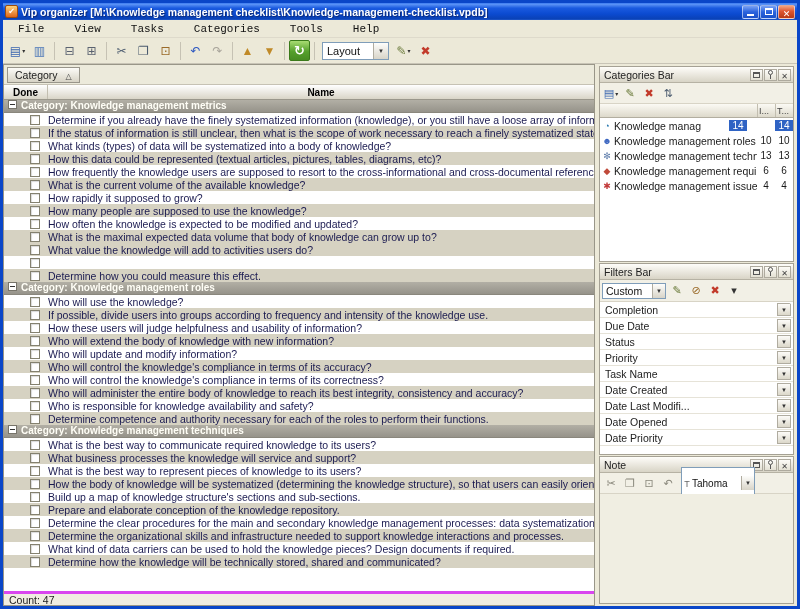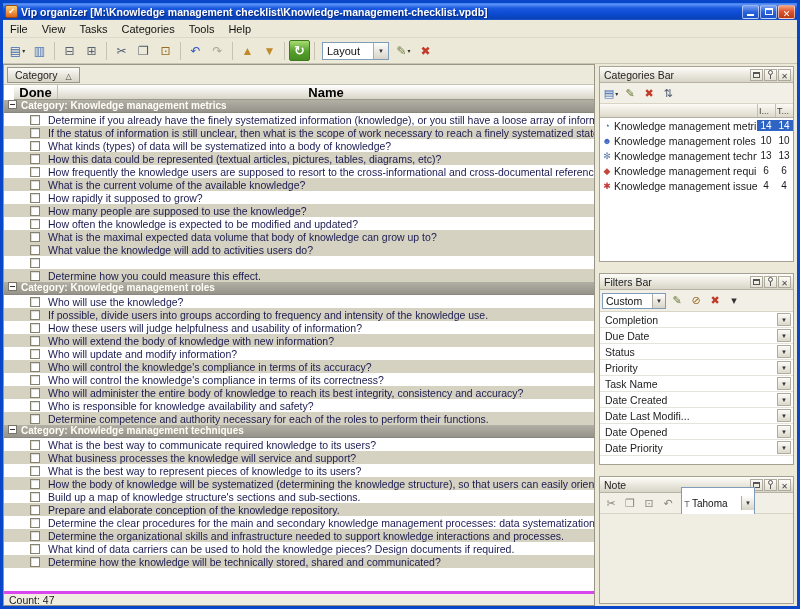--- a/index.html
+++ b/index.html
@@ -18,21 +18,21 @@
   .wbtn { width:17px; height:14px; margin-left:1px; border-radius:2px; border:1px solid rgba(255,255,255,.55);
     display:flex; align-items:center; justify-content:center; }
   .wbtn.min,.wbtn.max { background:linear-gradient(#7aa2f5,#2a63dd 50%,#1b50c8); }
   .wbtn.close { background:linear-gradient(#f4a27e,#dd5530 45%,#b83a16); }
   .min-ico { width:7px; height:2px; background:#fff; margin-top:7px; }
   .max-ico { width:8px; height:7px; border:1px solid #fff; border-top-width:2px; }
   .x-ico::before { content:"✕"; font-size:9px; color:#fff; font-weight:bold; }
 
   
   .menubar { height:18px; flex:none; display:flex; align-items:center; background:#ece9d8; border-bottom:1px solid #dedacb; }
-  .menu-item { padding:2px 7px; font-size:11px; color:#111; }
+  .menu-item { padding:2px 15px; font-size:11px; color:#111;font-family:Liberation Mono, monospace; }
   .toolbar { height:26px; flex:none; display:flex; align-items:center; gap:1px; padding:0 4px; background:#ece9d8; border-bottom:1px solid #c8c4b6; }
   .tb-btn { height:20px; min-width:21px; display:flex; align-items:center; justify-content:center; font-size:12px; }
   .tb-glyph { line-height:1; }
   .tb-caret { font-size:6px; color:#333; margin-left:1px; }
   .tb-sep { width:1px; height:18px; background:#c6c2b4; margin:0 3px; flex:none; }
   .go-btn { background:linear-gradient(#a8dc72,#55a02c 55%,#478c22); border:1px solid #3a7a1a; border-radius:2px; width:21px; height:21px; }
   .go-btn .tb-glyph { font-weight:bold; font-size:13px; }
   .tb-combo { display:flex; align-items:center; height:18px; background:#fff; border:1px solid #7f9db9; margin:0 3px; }
   .tb-combo-text { min-width:50px; padding:0 4px; font-size:11px; color:#111; }
   .combo-arrow { width:15px; height:16px; background:linear-gradient(#fdfdfb,#d8d4c8); border-left:1px solid #b0aca0;
@@ -41,42 +41,42 @@
   
   .main { flex:1; display:flex; min-height:0; }
   .table-area { width:592px; flex:none; display:flex; flex-direction:column; border:1px solid #999688; background:#fff; }
 
   .group-strip { height:20px; flex:none; background:#eceadb; display:flex; align-items:center; padding-left:3px; border-bottom:1px solid #c6c2b4; }
   .group-btn { display:inline-flex; align-items:center; gap:8px; height:16px; padding:0 7px;
     background:linear-gradient(#fcfbf7,#d7d3c5); border:1px solid #98958a; font-size:10.5px; color:#222; }
   .sort-asc::before { content:"△"; font-size:8px; color:#444; }
 
   .col-header { height:15px; flex:none; display:flex; background:linear-gradient(#ffffff,#d9d5c7); border-bottom:1px solid #9a978b;
-    font-weight:bold; font-size:13px; color:#000;margin-left:10px; }
+    font-weight:bold; font-size:10px; color:#000; }
   .col-done { width:44px; flex:none; display:flex; align-items:center; justify-content:center; border-right:1px solid #c2beb0; }
   .col-name { flex:1; display:flex; align-items:center; justify-content:center; }
 
   .rows { flex:1; overflow:hidden; background:#fff; }
   .cat-row { height:13px; display:flex; background:linear-gradient(#b2afa5,#96938a);
     border-bottom:1px solid #8a877d; color:#fffef6; font-weight:bold; font-size:10px; white-space:nowrap; overflow:hidden; }
   .collapse-box { width:9px; height:9px; flex:none; background:#fff; border:1px solid #77746a; margin:0 4px;
     display:flex; align-items:center; justify-content:center; }
   .collapse-box::before { content:""; width:5px; height:1px; background:#333; }
   .task-row { height:13px; display:flex; align-items:center; background:#fff; overflow:hidden; }
   .task-row.alt { background:#d6d2c2; }
   .row-indent { width:18px; height:100%; flex:none; }
   .cb-cell { width:26px; flex:none; display:flex; justify-content:center; }
   .checkbox { width:10px; height:10px; background:#fff; border:1px solid #84816f; box-shadow:inset 1px 1px 1px rgba(0,0,0,.15); }
   .task-text { flex:1; font-size:10.5px; color:#1a1a50; white-space:nowrap; overflow:hidden; }
 
   .statusbar { height:14px; flex:none; border-top:3px solid #d946ef; background:#f0ede1; display:flex; align-items:center;
     padding-left:5px; font-size:10.5px; color:#222; }
 
   
-  .panels { width:202px; flex:none; display:flex; flex-direction:column; gap:11px; padding:2px 3px 2px 4px; background:#ece9d8; }
+  .panels { width:202px; flex:none; display:flex; flex-direction:column; gap:1px; padding:2px 3px 2px 4px; background:#ece9d8; }
   .panel { border:1px solid #a5a194; background:#fff; display:flex; flex-direction:column; min-height:0; }
   .panel.categories { height:196px; flex:none; }
   .panel.filters { height:192px; flex:none; }
   .panel.note { flex:1; }
   .panel-header { height:16px; flex:none; display:flex; align-items:center; padding:0 2px 0 4px;
     background:linear-gradient(#fefdf9,#d8d4c6); border-bottom:1px solid #b6b2a4; font-size:10.5px; color:#222; }
   .panel-title { flex:1; white-space:nowrap; overflow:hidden; }
   .ph-btn { width:13px; height:12px; margin-left:1px; flex:none; border:1px solid #aeaa9e;
     background:linear-gradient(#fcfbf7,#e4e1d4); display:flex; align-items:center; justify-content:center; }
   .win-ico { width:7px; height:6px; border:1px solid #555; border-top-width:2px; }
@@ -90,21 +90,21 @@
 
   .cat-colheads { height:14px; flex:none; display:flex; align-items:stretch; font-size:9px; color:#444;
     background:linear-gradient(#fbfaf4,#ddd9cb); border-bottom:1px solid #b2aea0; }
   .cat-colheads .spacer { flex:1; }
   .cat-colheads .nh { width:18px; flex:none; border-left:1px solid #c2beb0; display:flex; align-items:center; padding-left:1px; }
   .cat-list { flex:1; overflow:hidden; }
   .cat-item { height:15px; display:flex; align-items:center; font-size:10.5px; color:#1a1a1a; }
   .cat-ico { width:14px; flex:none; text-align:center; font-size:9px; }
   .cat-item-label { flex:1; white-space:nowrap; overflow:hidden; }
   .cat-num { width:18px; flex:none; text-align:center; font-size:10px; }
-  .cat-item.selected .cat-num { background:#2f63c4; color:#fff; }
+  .cat-item.selected .cat-num { background:#2f63c4; color:#fff;margin-left:28px; }
 
   .f-toolbar { height:22px; flex:none; display:flex; align-items:center; gap:2px; padding:0 2px;
     background:#f2f0e6; border-bottom:1px solid #d8d4c6; }
   .f-combo { flex:0 0 64px; height:16px; background:#fff; border:1px solid #7f9db9; display:flex; align-items:center; font-size:10.5px; }
   .f-combo-text { flex:1; padding-left:3px; color:#111; white-space:nowrap; overflow:hidden; }
   .f-combo .combo-arrow { width:13px; height:14px; }
   .filter-list { flex:1; overflow:hidden;border-radius:7px; }
   .f-row { height:16px; display:flex; align-items:center; border-bottom:1px solid #e6e3d8; padding:0 2px 0 5px; font-size:10.5px; color:#222; }
   .f-label { flex:1; white-space:nowrap; overflow:hidden; }
   .f-combo-btn { width:14px; height:13px; flex:none; border:1px solid #b0aca0; background:linear-gradient(#fcfbf8,#dcd8ca);

